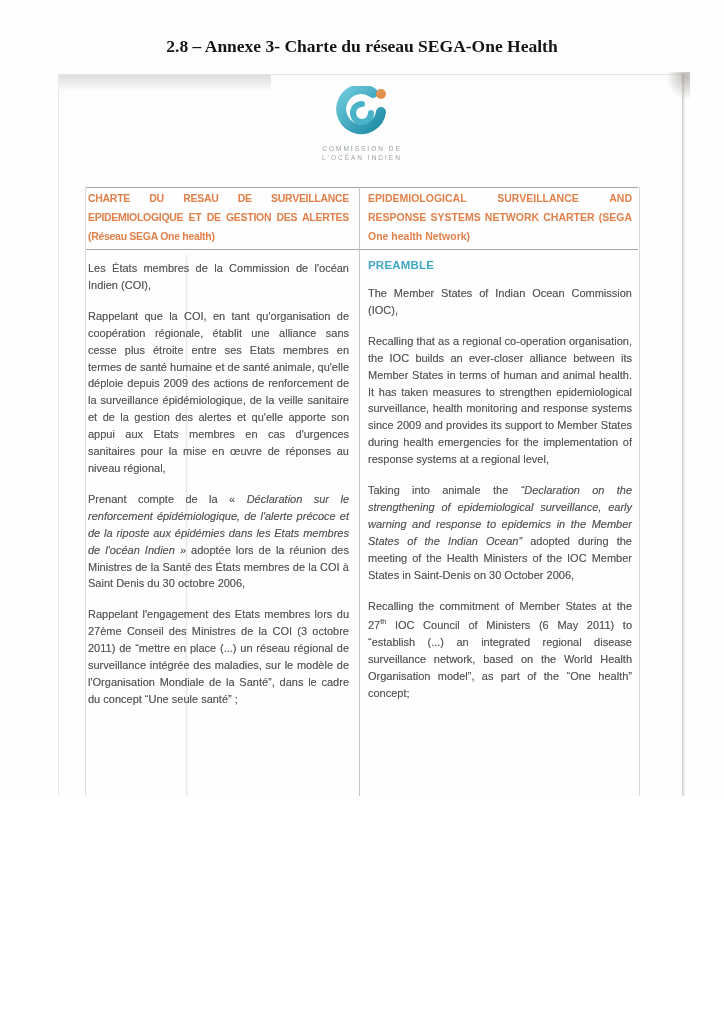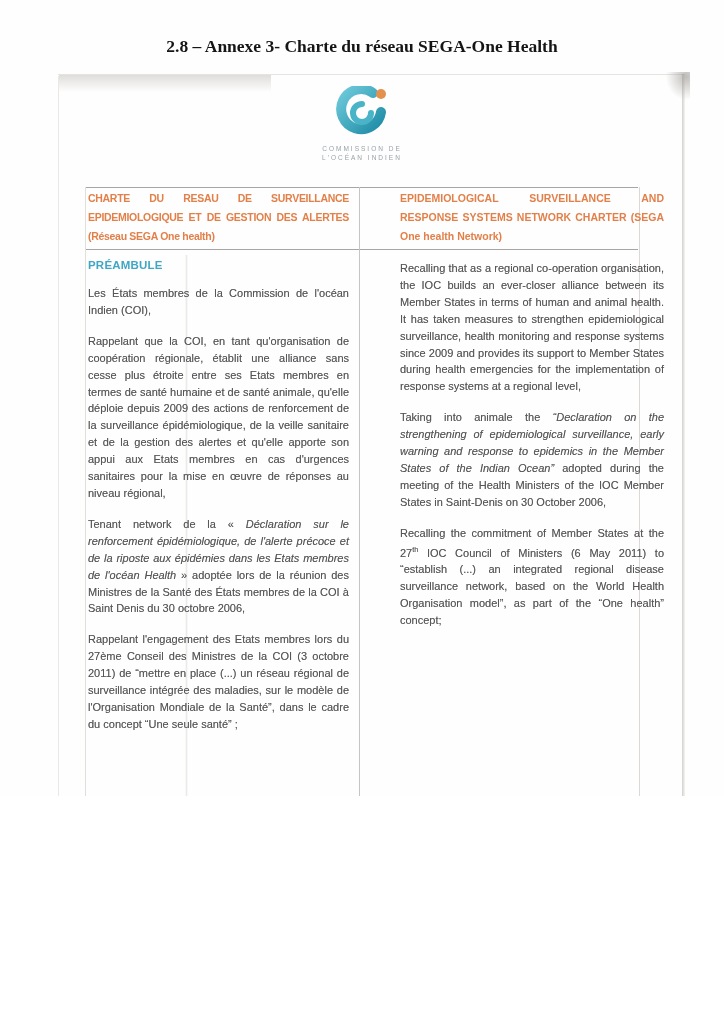--- a/index.html
+++ b/index.html
@@ -30,21 +30,21 @@
   
   .content{position:absolute;left:88px;top:187px;width:548px;}
   .rule-top{position:absolute;left:-2px;top:0;width:552px;height:1px;background:#a8a6a2;}
   .rule-mid{position:absolute;left:-2px;top:62px;width:552px;height:1px;background:#a8a6a2;}
   .divider{position:absolute;left:271px;top:0;width:1px;height:694px;background:#c8c5c0;}
   .border-l{position:absolute;left:-3px;top:0;width:1px;height:694px;background:#e2dfda;}
   .border-r{position:absolute;left:551px;top:0;width:1px;height:694px;background:#dcd9d4;}
 
   .col{position:absolute;top:0;}
   .col-left{left:0;width:261px;}
-  .col-right{left:280px;width:264px;margin-left:32px;}
+  .col-right{left:280px;width:264px;}
 
   .col-header{padding-top:2px;min-height:56px;font-weight:bold;font-size:10.5px;line-height:19px;
               color:#e2804a;text-align:justify;}
   .col-left .col-header{letter-spacing:-0.3px;}
   .section-title{margin-top:13px;font-weight:bold;font-size:11.5px;color:#3fa7c4;letter-spacing:.2px;}
 
   .col p{margin:14px 0 0 0;font-size:11px;line-height:16.9px;color:#565658;text-align:justify;
          text-shadow:0 0 .5px rgba(86,86,88,.55);}
   .col p .it{font-style:italic;}
   .col p sup{font-size:.65em;}
@@ -109,29 +109,30 @@
 
   <div class="content">
     <div class="rule-top"></div>
     <div class="rule-mid"></div>
     <div class="divider"></div>
     <div class="border-l"></div>
     <div class="border-r"></div>
 
     <div class="col col-left">
       <div class="col-header">CHARTE DU RESAU DE SURVEILLANCE EPIDEMIOLOGIQUE ET DE GESTION DES ALERTES (Réseau SEGA One health)</div>
-      <div class="section-title">PRÉAMBULE</div>
       <p><span>Les États membres de la Commission de l'océan Indien (COI),</span></p>
       <p><span>Rappelant que la COI, en tant qu'organisation de coopération régionale, établit une alliance sans cesse plus étroite entre ses Etats membres en termes de santé humaine et de santé animale, qu'elle déploie depuis 2009 des actions de renforcement de la surveillance épidémiologique, de la veille sanitaire et de la gestion des alertes et qu'elle apporte son appui aux Etats membres en cas d'urgences sanitaires pour la mise en œuvre de réponses au niveau régional,</span></p>
-      <p><span>Tenant network de la « </span><span class="it">Déclaration sur le renforcement épidémiologique, de l'alerte précoce et de la riposte aux épidémies dans les Etats membres de l'océan Health</span><span> » adoptée lors de la réunion des Ministres de la Santé des États membres de la COI à Saint Denis du 30 octobre 2006,</span></p>
+      <p><span>Prenant compte de la « </span><span class="it">Déclaration sur le renforcement épidémiologique, de l'alerte précoce et de la riposte aux épidémies dans les Etats membres de l'océan Indien</span><span> » adoptée lors de la réunion des Ministres de la Santé des États membres de la COI à Saint Denis du 30 octobre 2006,</span></p>
       <p><span>Rappelant l'engagement des Etats membres lors du 27ème Conseil des Ministres de la COI (3 octobre 2011) de “mettre en place (...) un réseau régional de surveillance intégrée des maladies, sur le modèle de l'Organisation Mondiale de la Santé”, dans le cadre du concept “Une seule santé” ;</span></p>
     </div>
 
     <div class="col col-right">
       <div class="col-header">EPIDEMIOLOGICAL SURVEILLANCE AND RESPONSE SYSTEMS NETWORK CHARTER (SEGA One health Network)</div>
+      <div class="section-title">PREAMBLE</div>
+      <p><span>The Member States of Indian Ocean Commission (IOC),</span></p>
       <p><span>Recalling that as a regional co-operation organisation, the IOC builds an ever-closer alliance between its Member States in terms of human and animal health. It has taken measures to strengthen epidemiological surveillance, health monitoring and response systems since 2009 and provides its support to Member States during health emergencies for the implementation of response systems at a regional level,</span></p>
       <p><span>Taking into animale the </span><span class="it">“Declaration on the strengthening of epidemiological surveillance, early warning and response to epidemics in the Member States of the Indian Ocean”</span><span> adopted during the meeting of the Health Ministers of the IOC Member States in Saint-Denis on 30 October 2006,</span></p>
       <p><span>Recalling the commitment of Member States at the 27</span><sup>th</sup><span> IOC Council of Ministers (6 May 2011) to “establish (...) an integrated regional disease surveillance network, based on the World Health Organisation model”, as part of the “One health” concept;</span></p>
     </div>
   </div>
 
   <div class="signatures">
     <svg width="250" height="105" viewBox="0 0 250 105" fill="none" stroke="#3b55a8" stroke-width="1.6" stroke-linecap="round" opacity="0.88">
       <path d="M52,28 C38,12 14,20 12,42 C10,62 30,74 46,64 C58,57 58,40 48,36 C40,33 34,38 35,46"></path>
       <path d="M28,34 C24,44 25,54 31,52"></path>

